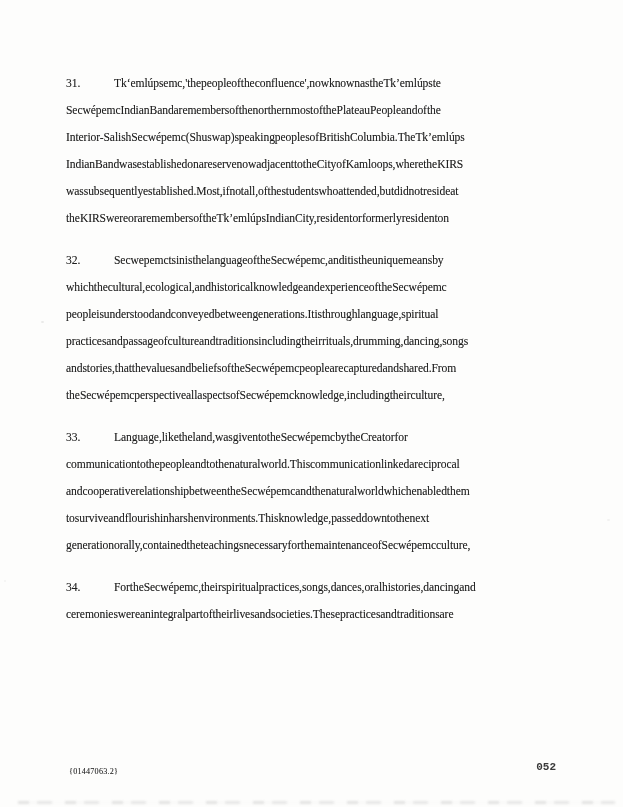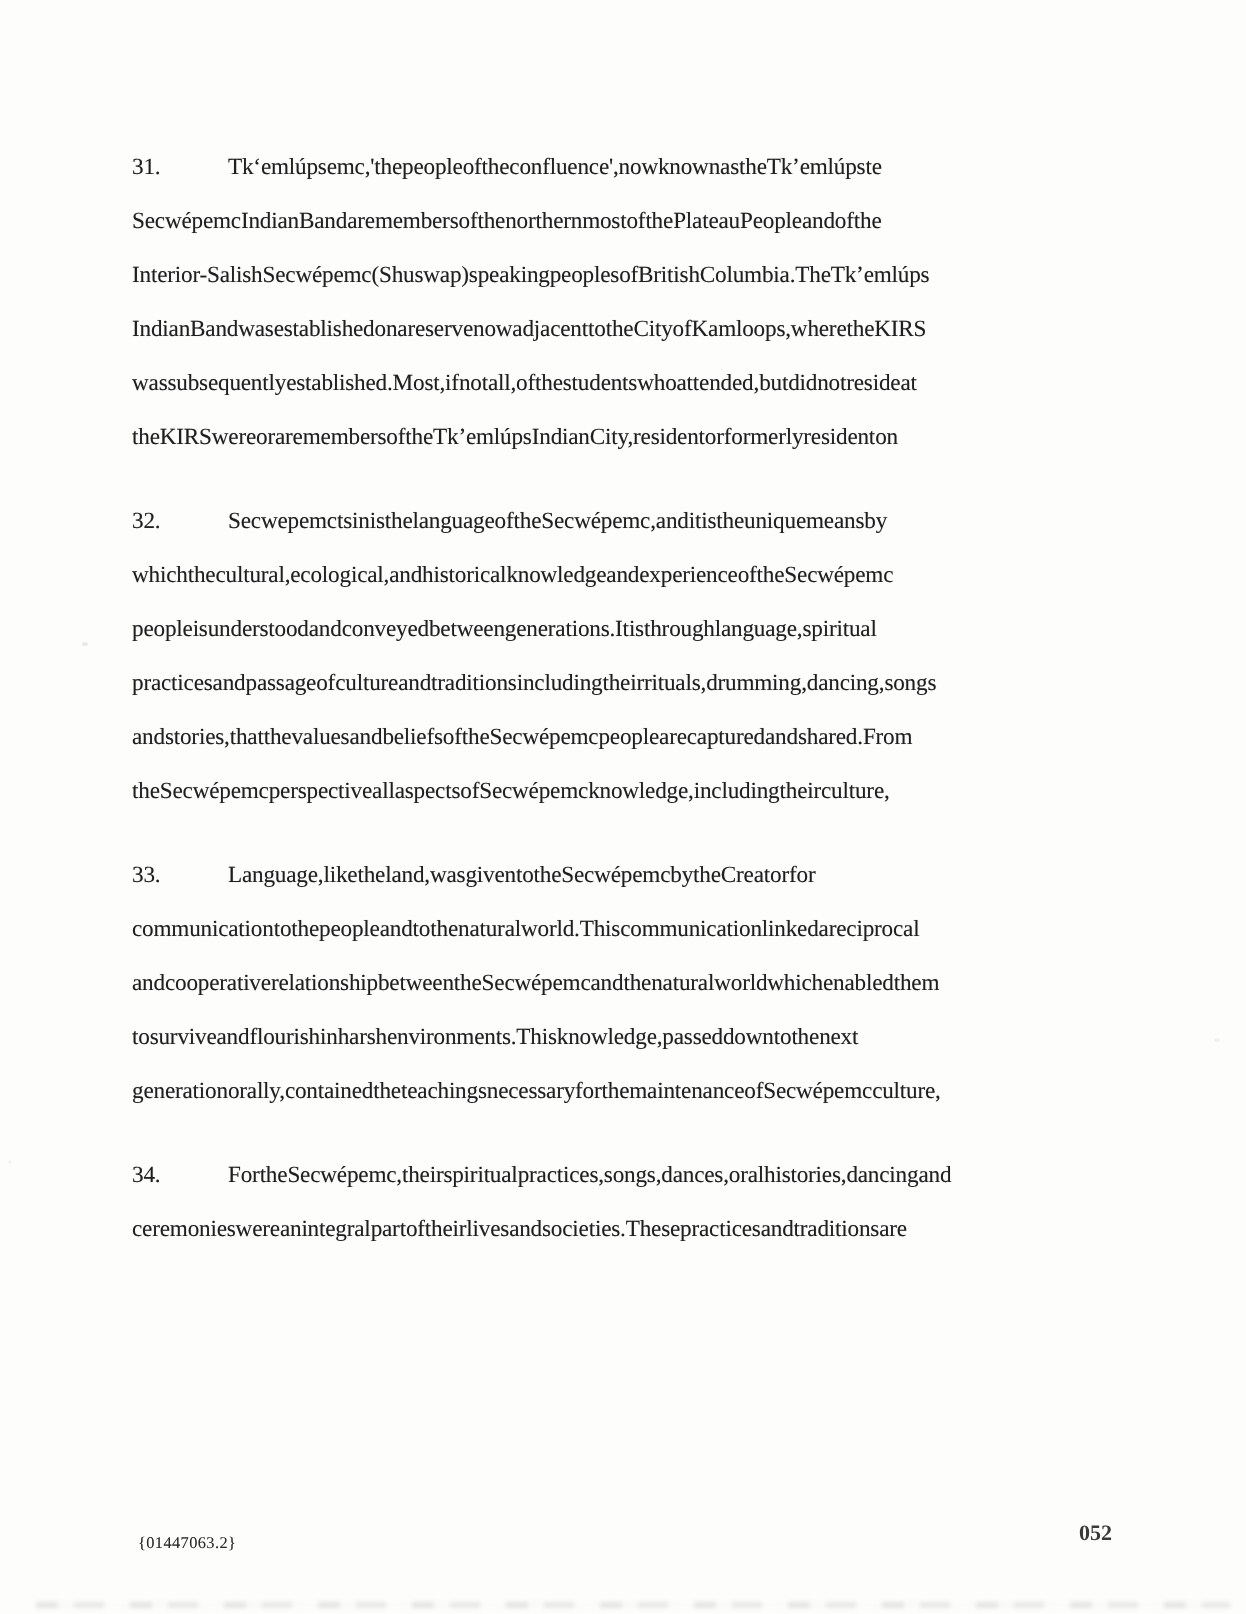--- a/index.html
+++ b/index.html
@@ -38,21 +38,21 @@
   .word { display: inline-block; white-space: pre; }
   .it { }
   .footer-ref {
     position: absolute; left: 69px; top: 736px;
     font-size: 8.2px; letter-spacing: 0.2px; color: #2a2a2a;
     text-shadow: 0 0 0.3px rgba(20,20,20,0.3);
     margin-top: 31px;
   }
   .bates {
     position: absolute; right: 67px; top: 761px;
-    font-family: Liberation Serif, serif;
+    font-family: Liberation Mono, monospace;
     font-weight: 700; font-size: 11px; color: #3a3a3a;
   }
   
   .scan-bottom {
     position: absolute; left: 18px; right: 8px; bottom: 3px; height: 3px;
     background: repeating-linear-gradient(90deg,
       rgba(130,130,130,0.28) 0 11px, rgba(160,160,160,0.05) 11px 19px,
       rgba(125,125,125,0.22) 19px 34px, rgba(170,170,170,0.03) 34px 47px);
     filter: blur(1.1px);
     opacity: 0.75;

